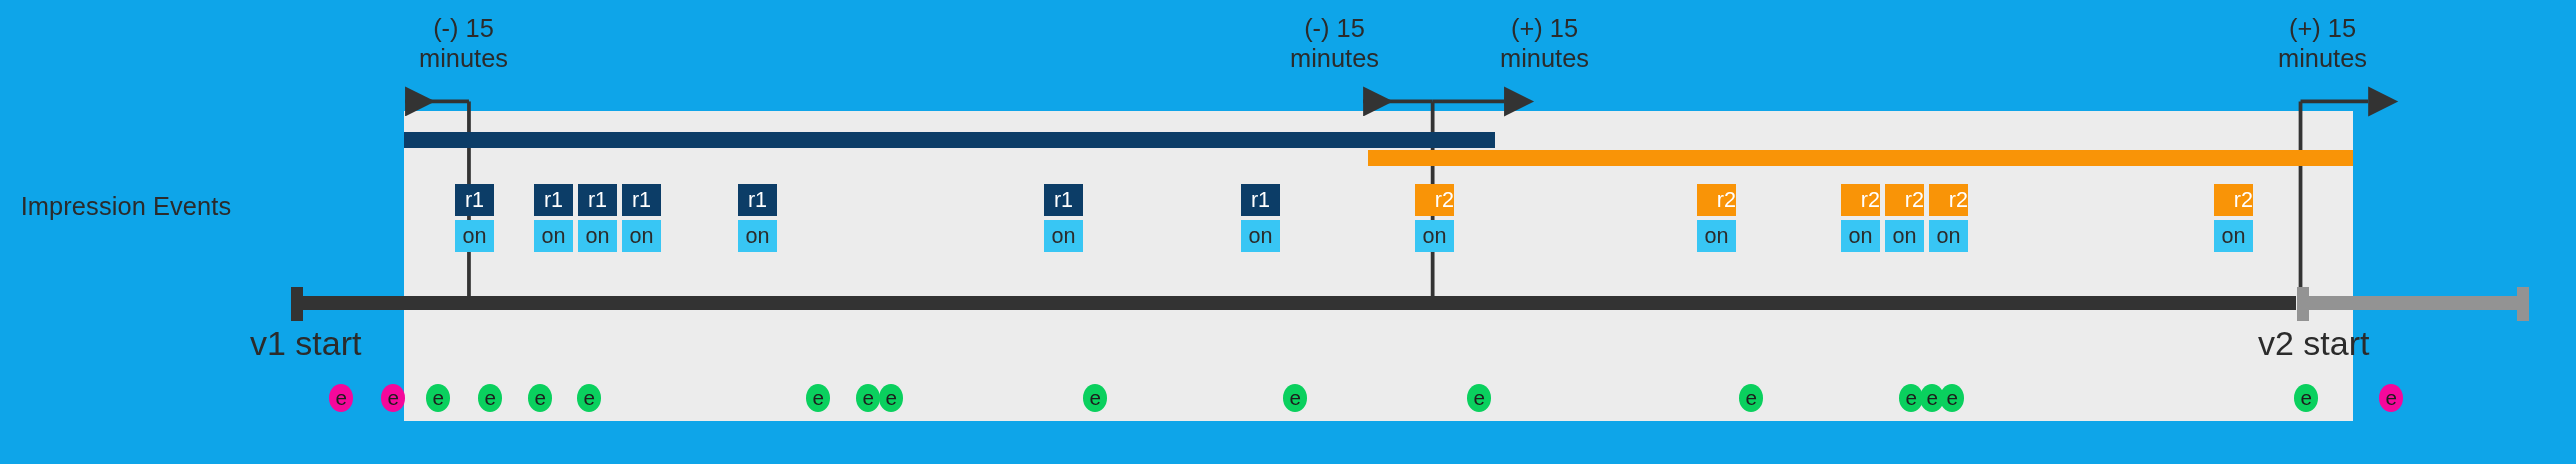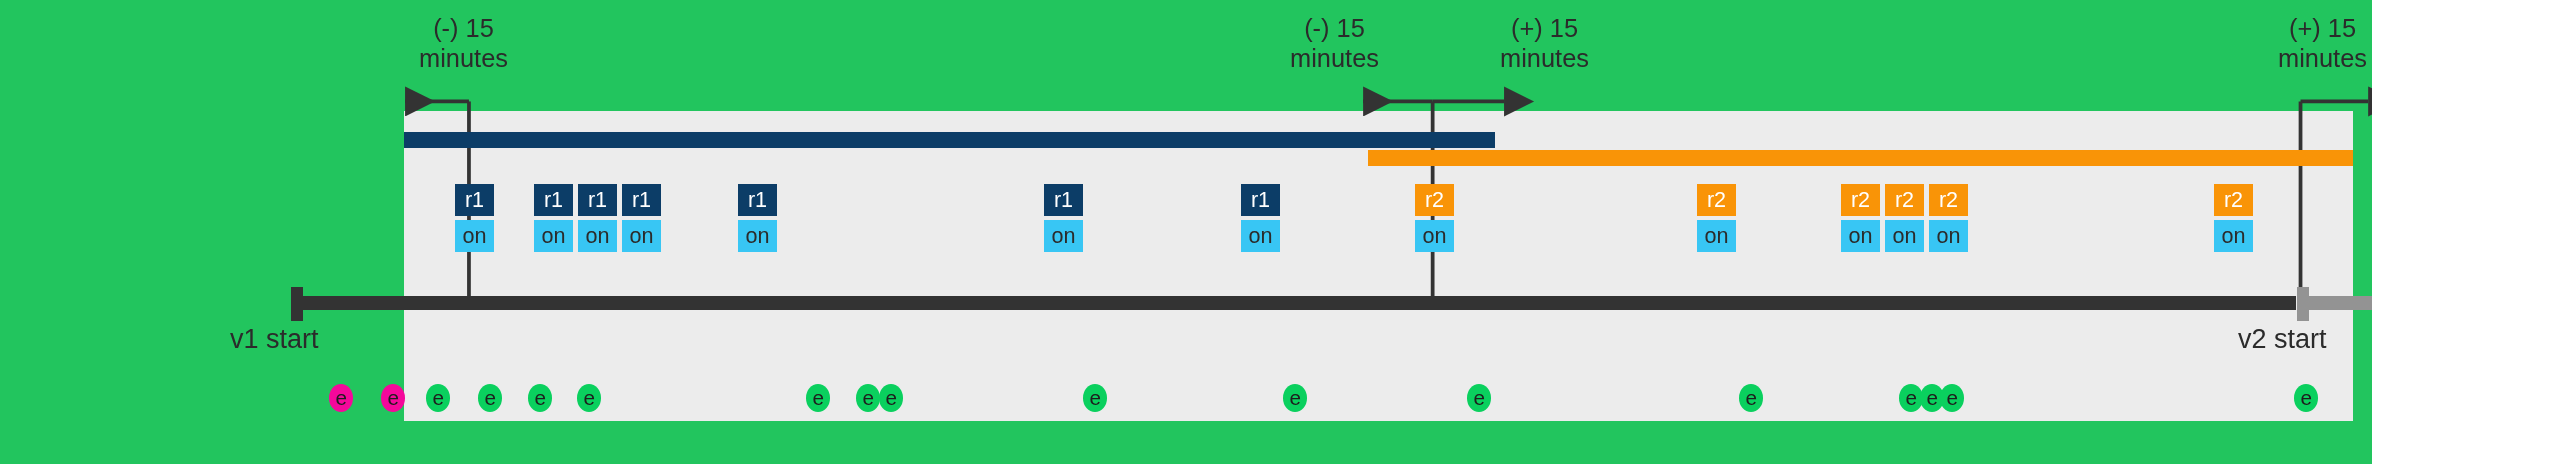--- a/index.html
+++ b/index.html
@@ -6,23 +6,23 @@
     margin: 0;
     padding: 0;
     background: #ffffff;
   }
   body {
     font-family: "Liberation Sans", sans-serif;
     -webkit-font-smoothing: antialiased;
   }
   #stage {
     position: relative;
-    width: 2372px;
+    width: 2576px;
     height: 464px;
-    background: #22c55e;
+    background: #0ea5e9;
     overflow: hidden;
   }
 
   
   .shade {
     position: absolute;
     background: #ececec;
   }
 
   
@@ -66,44 +66,45 @@
   .badge {
     position: absolute;
     width: 39px;
     height: 32px;
     font-size: 21.6px;
     line-height: 32px;
     text-align: center;
     font-family: "Liberation Sans", sans-serif;
   }
   .badge.r1 { background: #0c3d67; color: #ffffff; }
-  .badge.r2 { background: #f99407; color: #ffffff; }
+  .badge.r2 { background: #f99407; color: #ffffff; text-align: right; }
   .badge.on { background: #38c6f4; color: #2b2b2b; }
 
   
   .tl {
     position: absolute;
     height: 14px;
   }
   .tl.dark { background: #333333; }
   .tl.gray { background: #939393; }
   .tl-cap {
     position: absolute;
     width: 12.2px;
     height: 34px;
   }
   .tl-cap.dark { background: #333333; }
   .tl-cap.gray { background: #939393; }
 
   
   .start-label {
     position: absolute;
-    font-size: 27px;
+    font-size: 34px;
     color: #2b2b2b;
     white-space: nowrap;
+    margin-left: 20px;
   }
 
   
   .edot {
     position: absolute;
     width: 24.4px;
     height: 28px;
     border-radius: 50%;
     font-size: 20.7px;
     line-height: 28px;
@@ -161,20 +162,21 @@
     <path d="M2448,108 L2520,108" stroke="#333333" stroke-width="4" fill="none" marker-end="url(#ahR)"></path>
 
     <path d="M2448,108 L2448,340" stroke="#333333" stroke-width="4" fill="none"></path>
   </svg>
 
   <div id="vbar-layer">
       <div class="vbar navy" style="left: 404px; width: 1091px; top: 132px; background: rgb(12, 61, 103);"></div>
       <div class="vbar orange" style="left: 1368px; width: 985px; top: 150px; background: rgb(249, 148, 7);"></div>
     </div>
 
+  <div class="row-label" style="left:20.7px; top:192px;">Impression Events</div>
 
   <div id="impression-layer">
       <div class="badge r1" style="left: 455px; top: 184px;">r1</div>
       <div class="badge on" style="left: 455px; top: 220px;">on</div>
       <div class="badge r1" style="left: 534px; top: 184px;">r1</div>
       <div class="badge on" style="left: 534px; top: 220px;">on</div>
       <div class="badge r1" style="left: 578px; top: 184px;">r1</div>
       <div class="badge on" style="left: 578px; top: 220px;">on</div>
       <div class="badge r1" style="left: 622px; top: 184px;">r1</div>
       <div class="badge on" style="left: 622px; top: 220px;">on</div>

